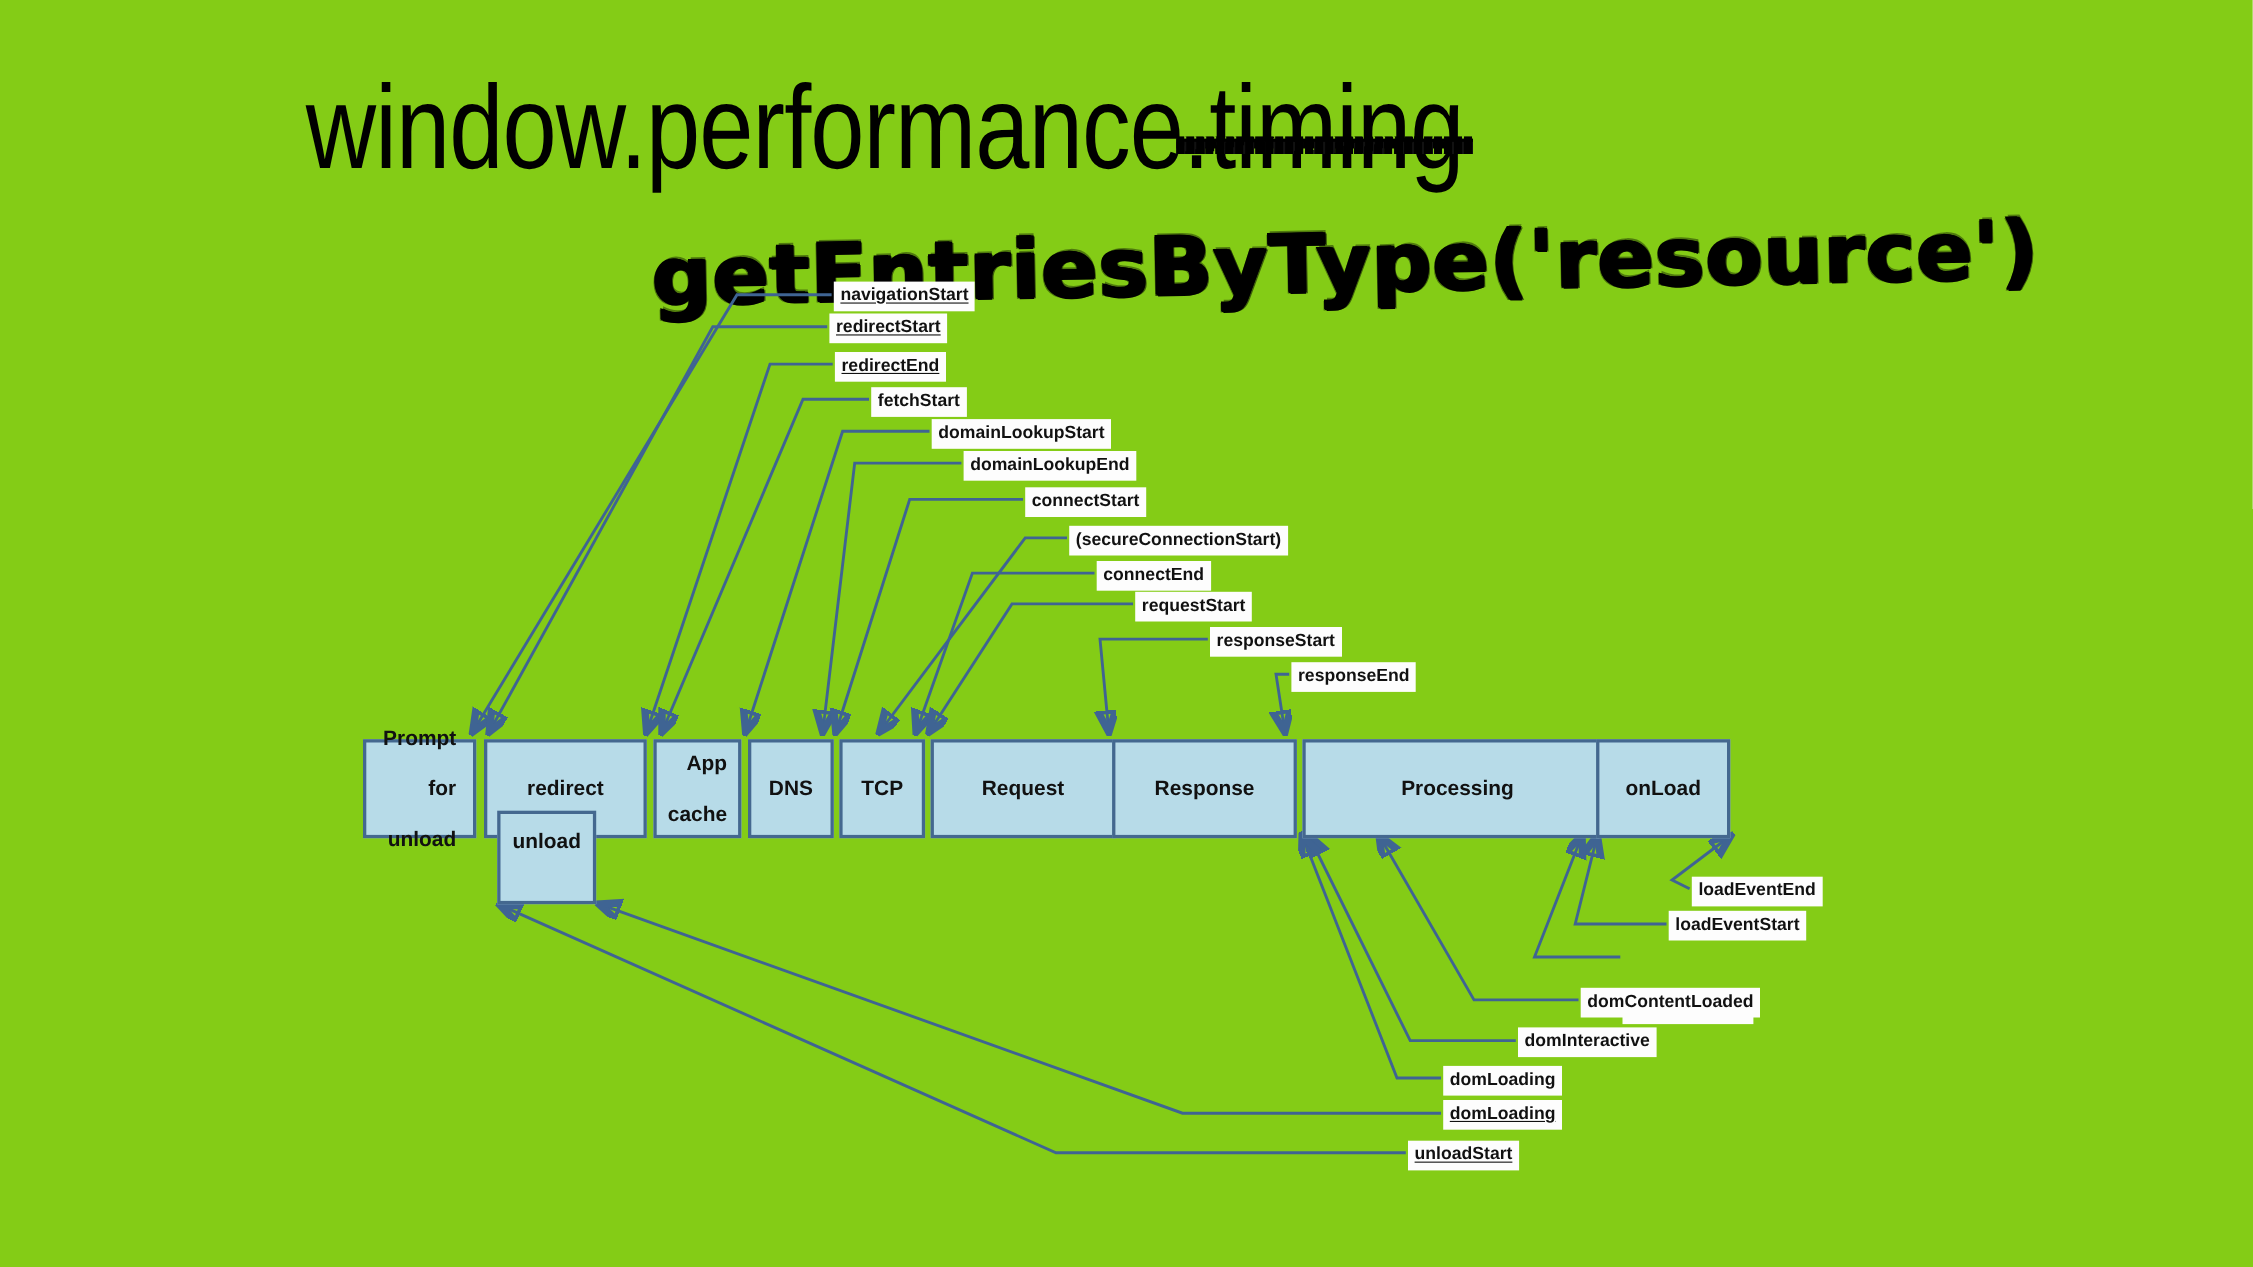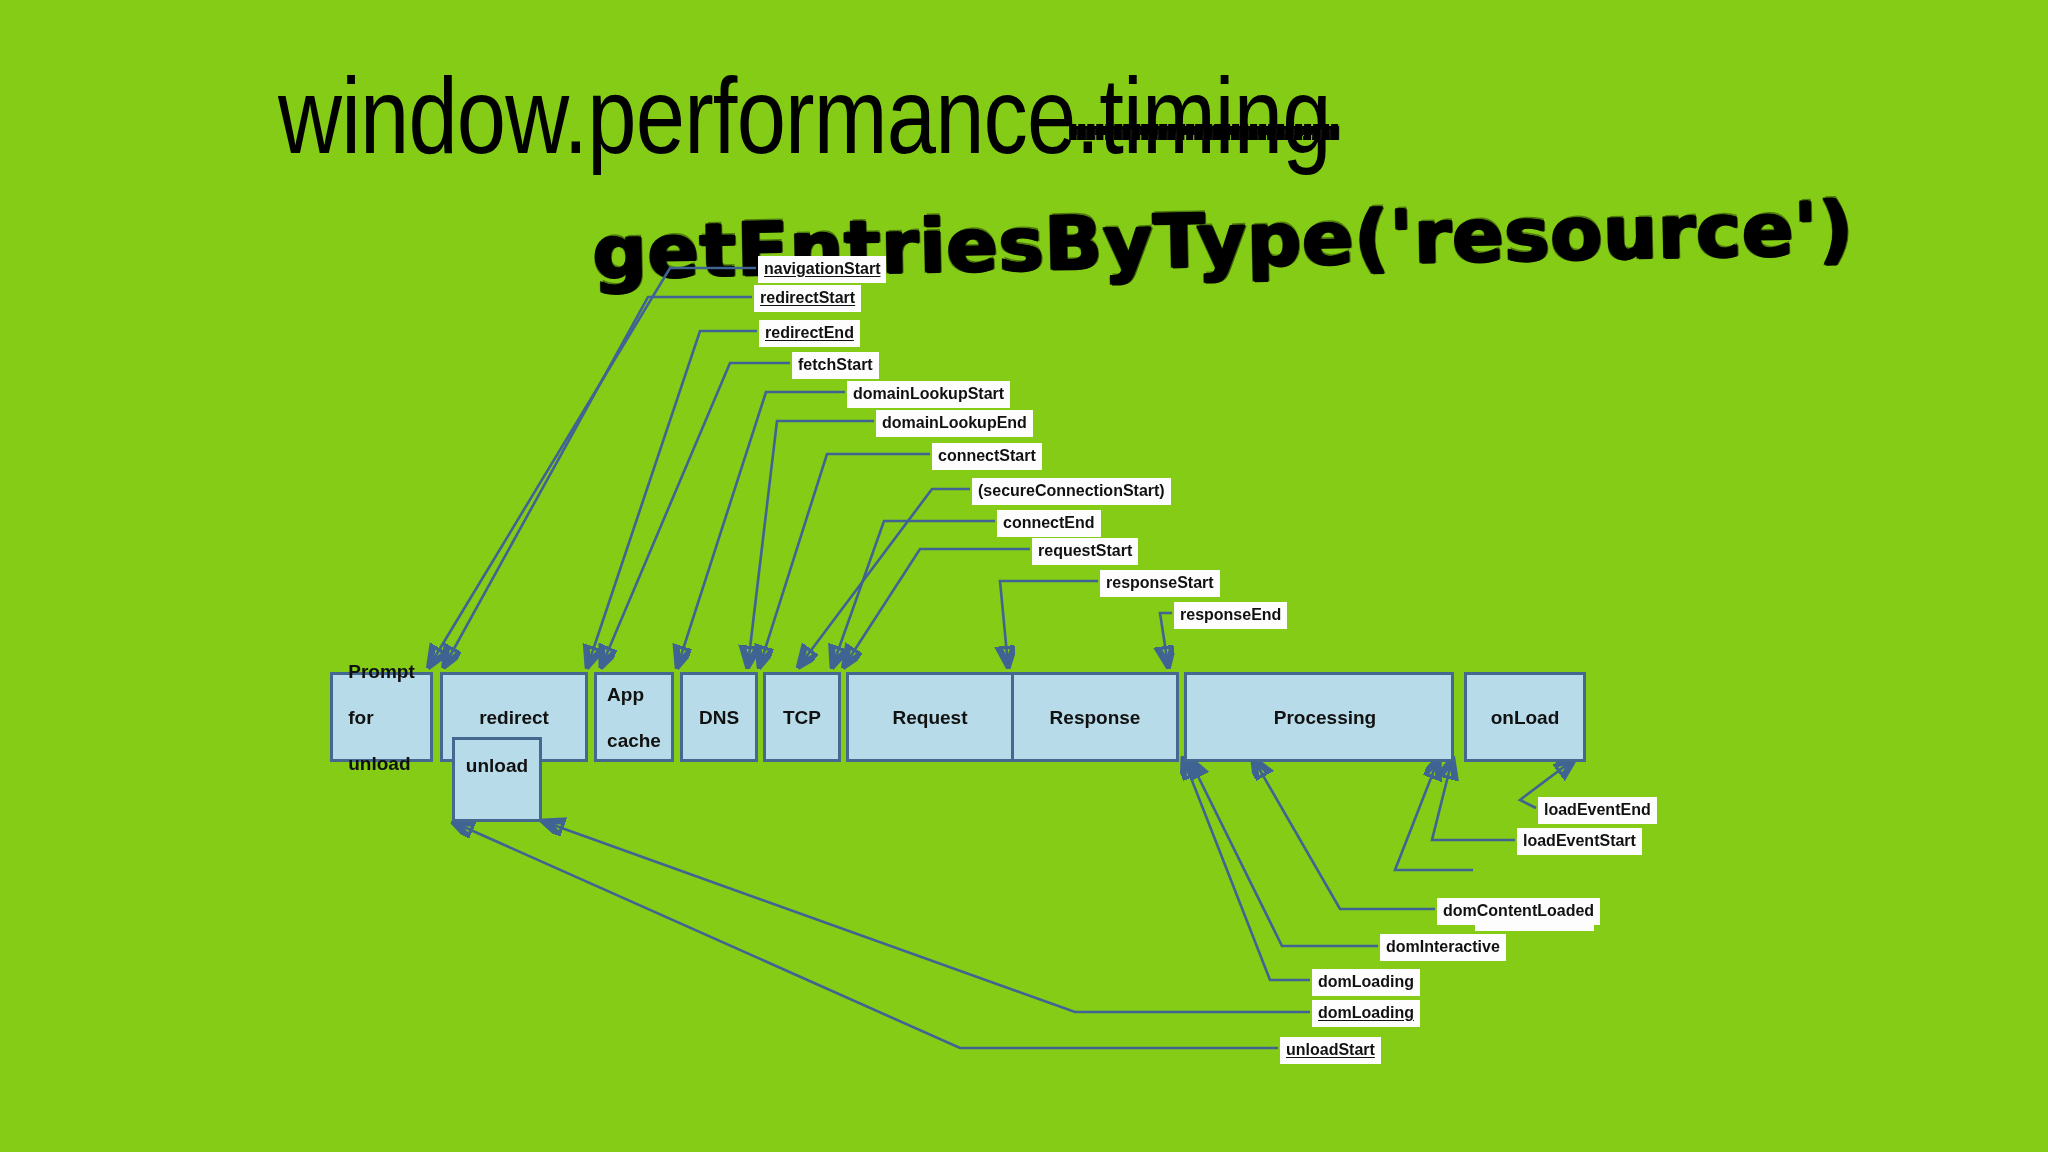--- a/index.html
+++ b/index.html
@@ -47,21 +47,21 @@
   }
 
   
   .bar{position:absolute;}
   .seg{
     position:absolute;
     box-sizing:border-box;
     background:#b7dbe8;
     border:3px solid #44688f;
     display:flex;align-items:center;justify-content:center;
-    text-align:left;
+    text-align:right;
     font-weight:700;font-size:19px;color:#111;
     line-height:23px;
     font-family:"Liberation Sans","DejaVu Sans",sans-serif;
   }
   .seg span{display:block;padding:0 4px;}
 
   
   .lbl{
     position:absolute;
     font-weight:700;font-size:16px;color:#111;
@@ -210,21 +210,21 @@
     </div>
 
     <div class="seg" style="left:1011px;top:672px;width:168px;height:90px;">
       <span>Response</span>
     </div>
 
     <div class="seg" style="left:1184px;top:672px;width:270px;height:90px;padding-left:12px;">
       <span>Processing</span>
     </div>
 
-    <div class="seg" style="left:1451px;top:672px;width:122px;height:90px;margin-left:13px;">
+    <div class="seg" style="left:1451px;top:672px;width:122px;height:90px;">
       <span>onLoad</span>
     </div>
 
     <div class="seg" style="left:452px;top:737px;width:90px;height:85px;align-items:flex-start;padding-top:14px;">
       <span>unload</span>
     </div>
   </div>
 
   <div class="lbl u" style="left:758px;top:256px;">navigationStart</div>
   <div class="lbl u" style="left:754px;top:285px;">redirectStart</div>

